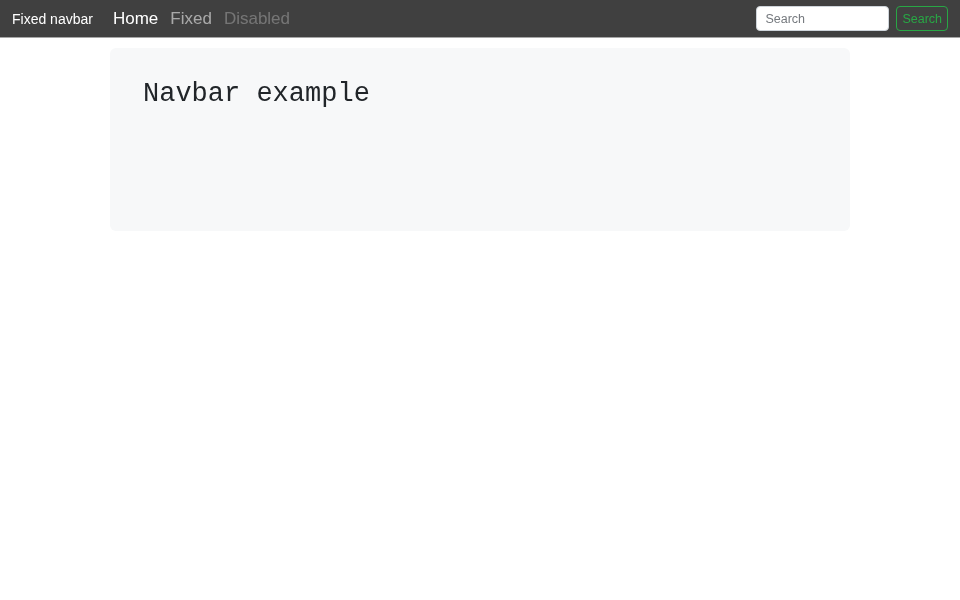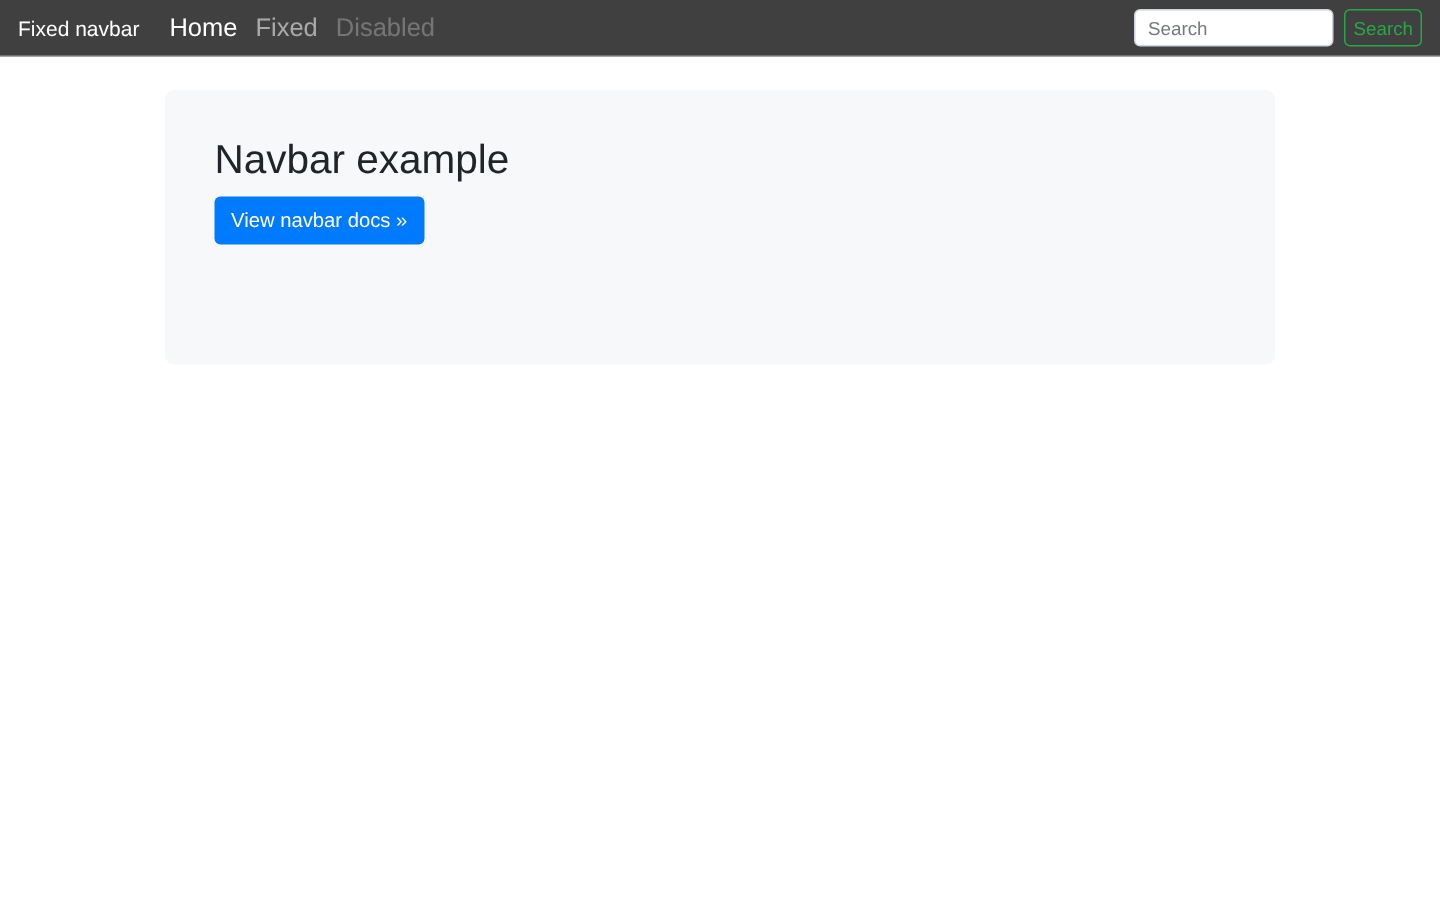--- a/index.html
+++ b/index.html
@@ -81,22 +81,23 @@
     border-radius: 4px;
     font-size: 12.5px;
     font-family: inherit;
     cursor: pointer;
     box-sizing: border-box;
   }
 
   
   .container {
     width: 740px;
-    margin: 12px auto;
+    margin: 0 auto;
     padding-top: 48px;
+    font-family: Liberation Mono, monospace;
   }
   .jumbotron {
     background: #f7f8f9;
     border-radius: 6px;
     padding: 30px 33px 25px;
     box-sizing: border-box;
     min-height: 183px;
   }
   .jumbotron h1 {
     margin: 0 0 9px;
@@ -138,15 +139,14 @@
   </div>
   <form class="search-form">
     <input type="text" class="search-input" placeholder="Search" style="">
     <button type="button" class="search-btn">Search</button>
   </form>
 </nav>
 
 <main class="container">
   <div class="jumbotron">
     <h1>Navbar example</h1>
-    <a href="#" class="cta">View navbar docs »</a>
   </div>
 </main>
 
 </body></html>

